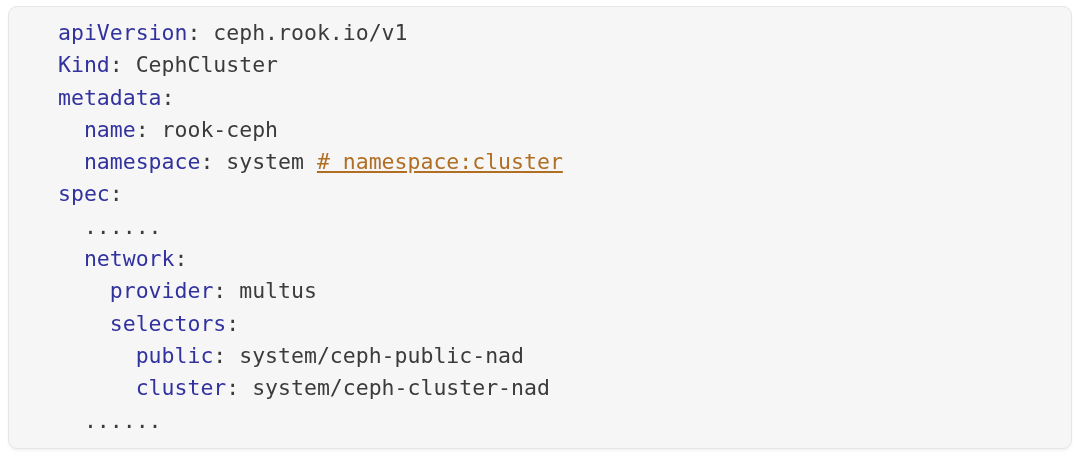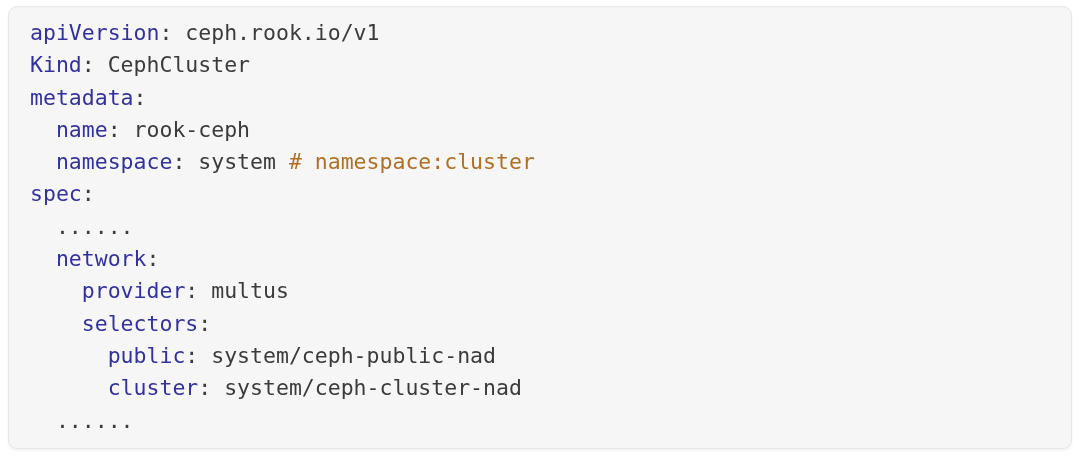--- a/index.html
+++ b/index.html
@@ -24,24 +24,24 @@
     box-sizing: content-box;
   }
   .code-lines {
     padding: 10px 21px;
     font-size: 21.5px;
     line-height: 32.3px;
     white-space: pre;
     color: var(--plain, #3b3b3b);
     letter-spacing: 0;
   }
-  .code-line { height: 32.3px; }
+  .code-line { height: 32.3px; margin-left: 28px; }
   .tok-key     { color: var(--key, #32329f); }
   .tok-value   { color: var(--value, #3b3b3b); }
   .tok-plain   { color: var(--plain, #3b3b3b); }
-  .tok-comment { color: var(--comment, #b16f24); }
+  .tok-comment { color: var(--comment, #b16f24); text-decoration: underline; }
 </style>
 </head>
 <body>
 
 <div class="code-panel">
   <div class="code-lines"><div class="code-line"><span class="tok-key">apiVersion</span><span class="tok-plain">: </span><span class="tok-value">ceph.rook.io/v1</span></div><div class="code-line"><span class="tok-key">Kind</span><span class="tok-plain">: </span><span class="tok-value">CephCluster</span></div><div class="code-line"><span class="tok-key">metadata</span><span class="tok-plain">:</span></div><div class="code-line"><span class="tok-plain">  </span><span class="tok-key">name</span><span class="tok-plain">: </span><span class="tok-value">rook-ceph</span></div><div class="code-line"><span class="tok-plain">  </span><span class="tok-key">namespace</span><span class="tok-plain">: </span><span class="tok-value">system </span><span class="tok-comment"># namespace:cluster</span></div><div class="code-line"><span class="tok-key">spec</span><span class="tok-plain">:</span></div><div class="code-line"><span class="tok-plain">  ......</span></div><div class="code-line"><span class="tok-plain">  </span><span class="tok-key">network</span><span class="tok-plain">:</span></div><div class="code-line"><span class="tok-plain">    </span><span class="tok-key">provider</span><span class="tok-plain">: </span><span class="tok-value">multus</span></div><div class="code-line"><span class="tok-plain">    </span><span class="tok-key">selectors</span><span class="tok-plain">:</span></div><div class="code-line"><span class="tok-plain">      </span><span class="tok-key">public</span><span class="tok-plain">: </span><span class="tok-value">system/ceph-public-nad</span></div><div class="code-line"><span class="tok-plain">      </span><span class="tok-key">cluster</span><span class="tok-plain">: </span><span class="tok-value">system/ceph-cluster-nad</span></div><div class="code-line"><span class="tok-plain">  ......</span></div></div>
 </div>
 
 </body></html>

